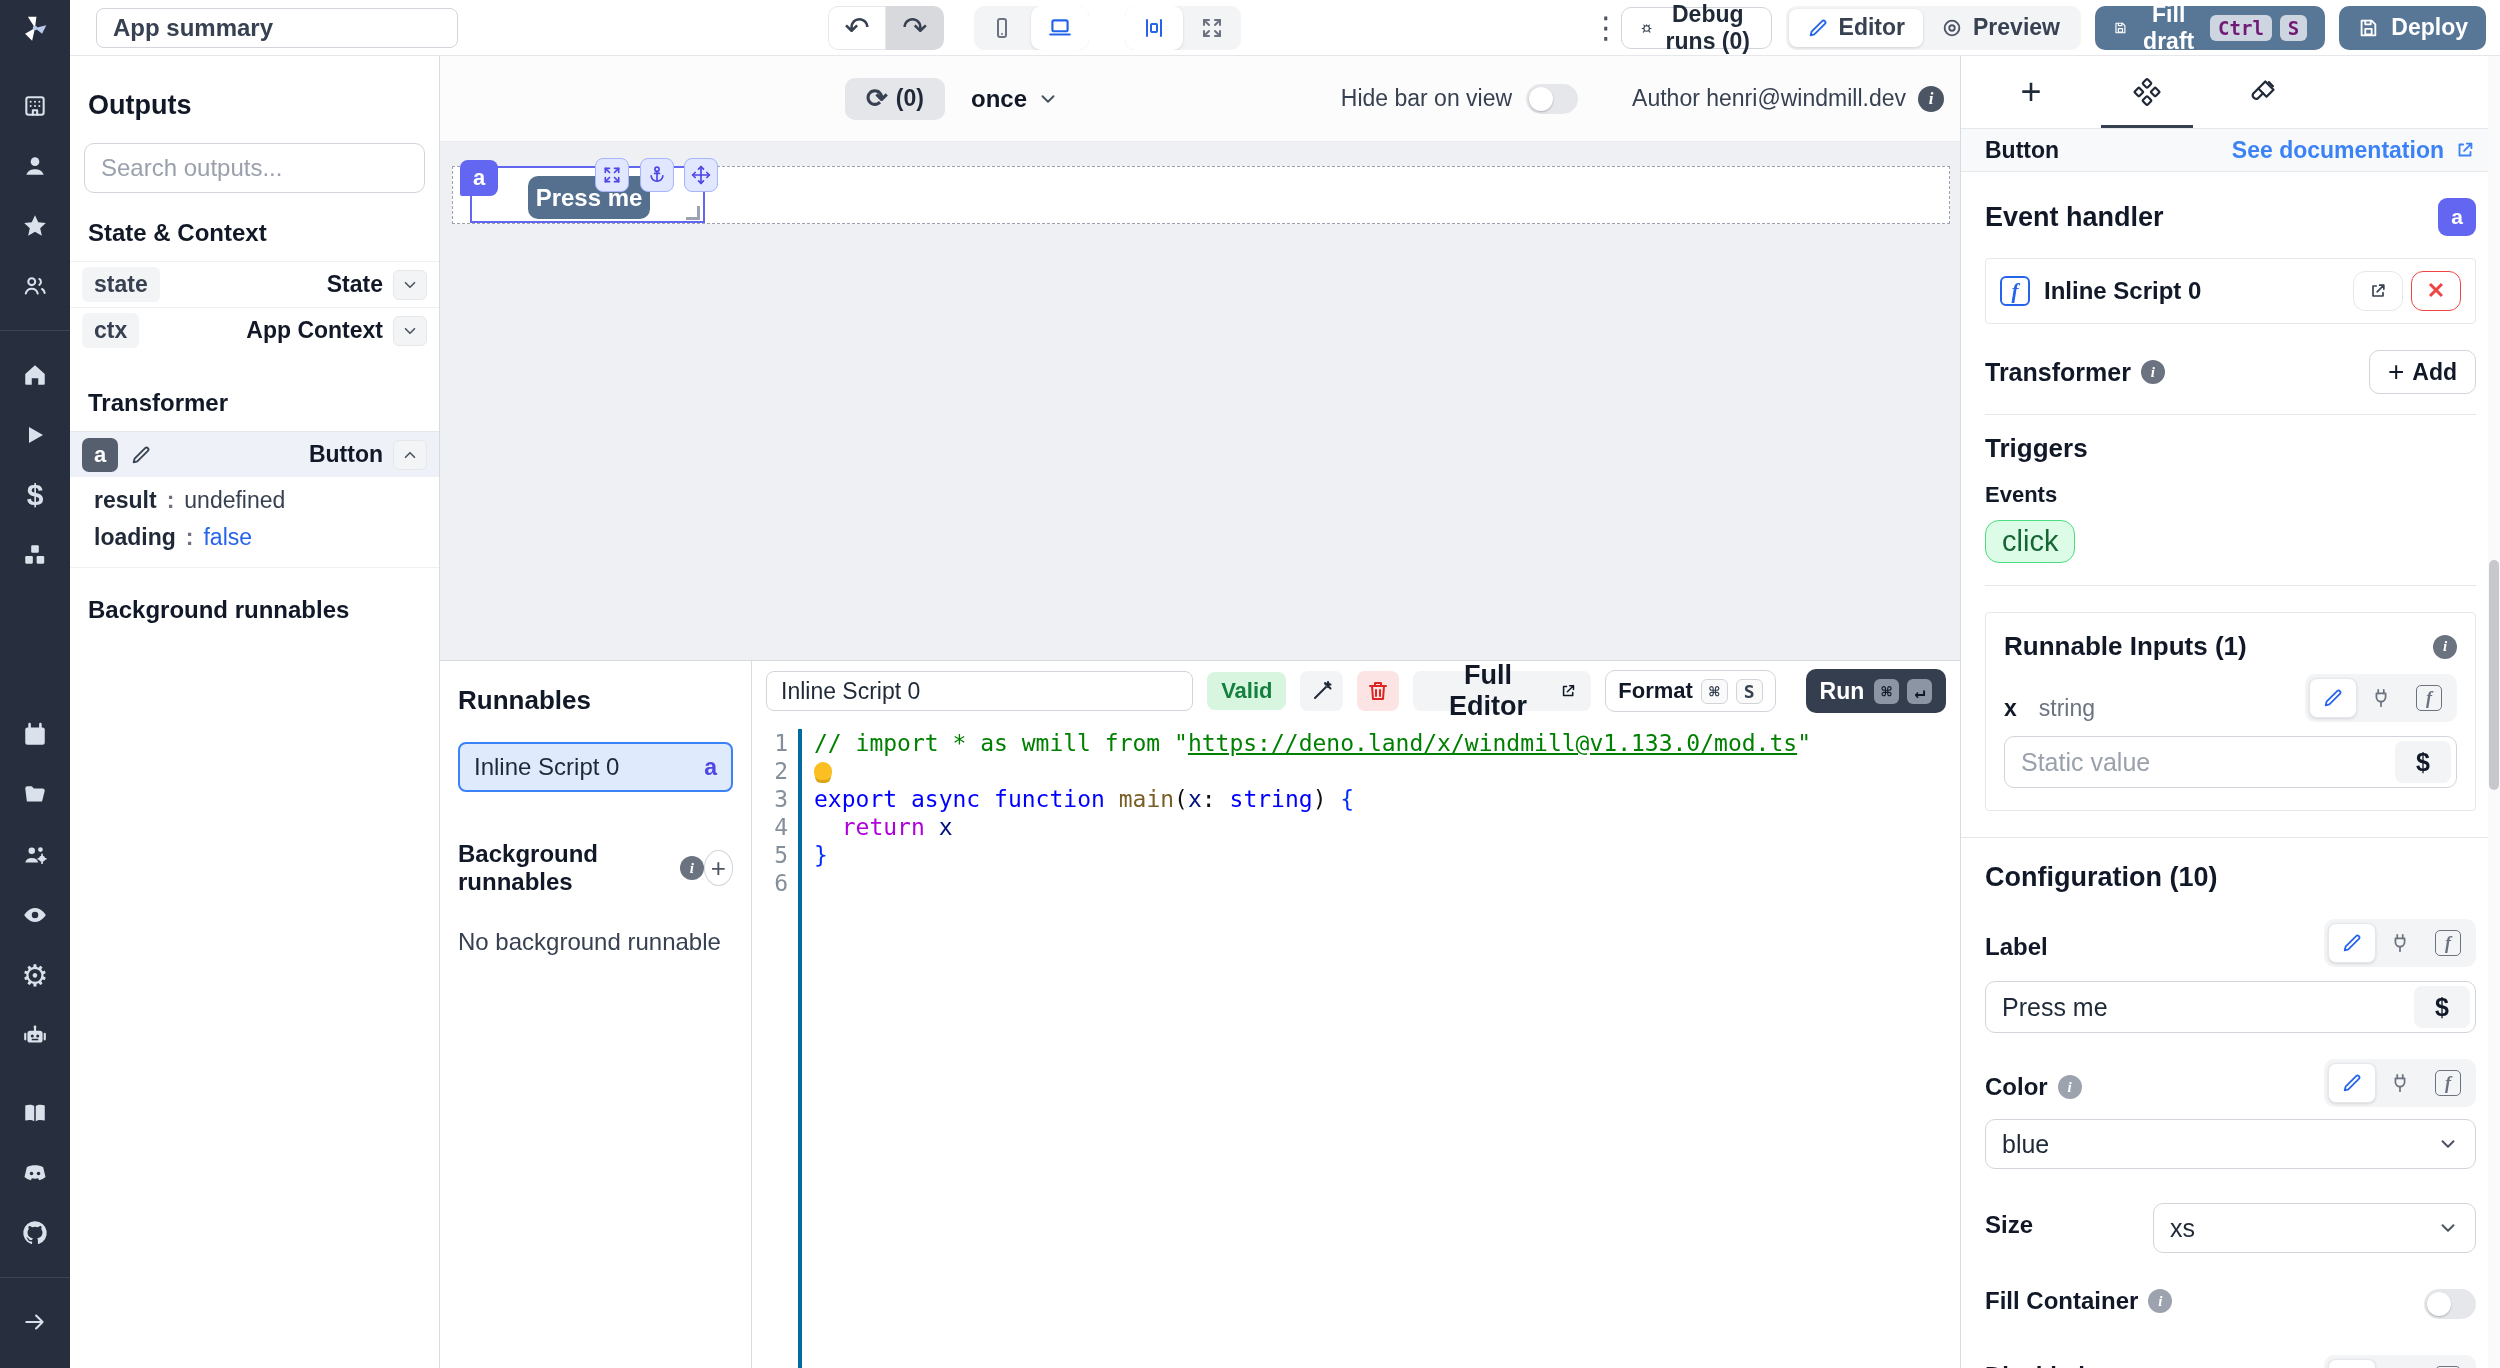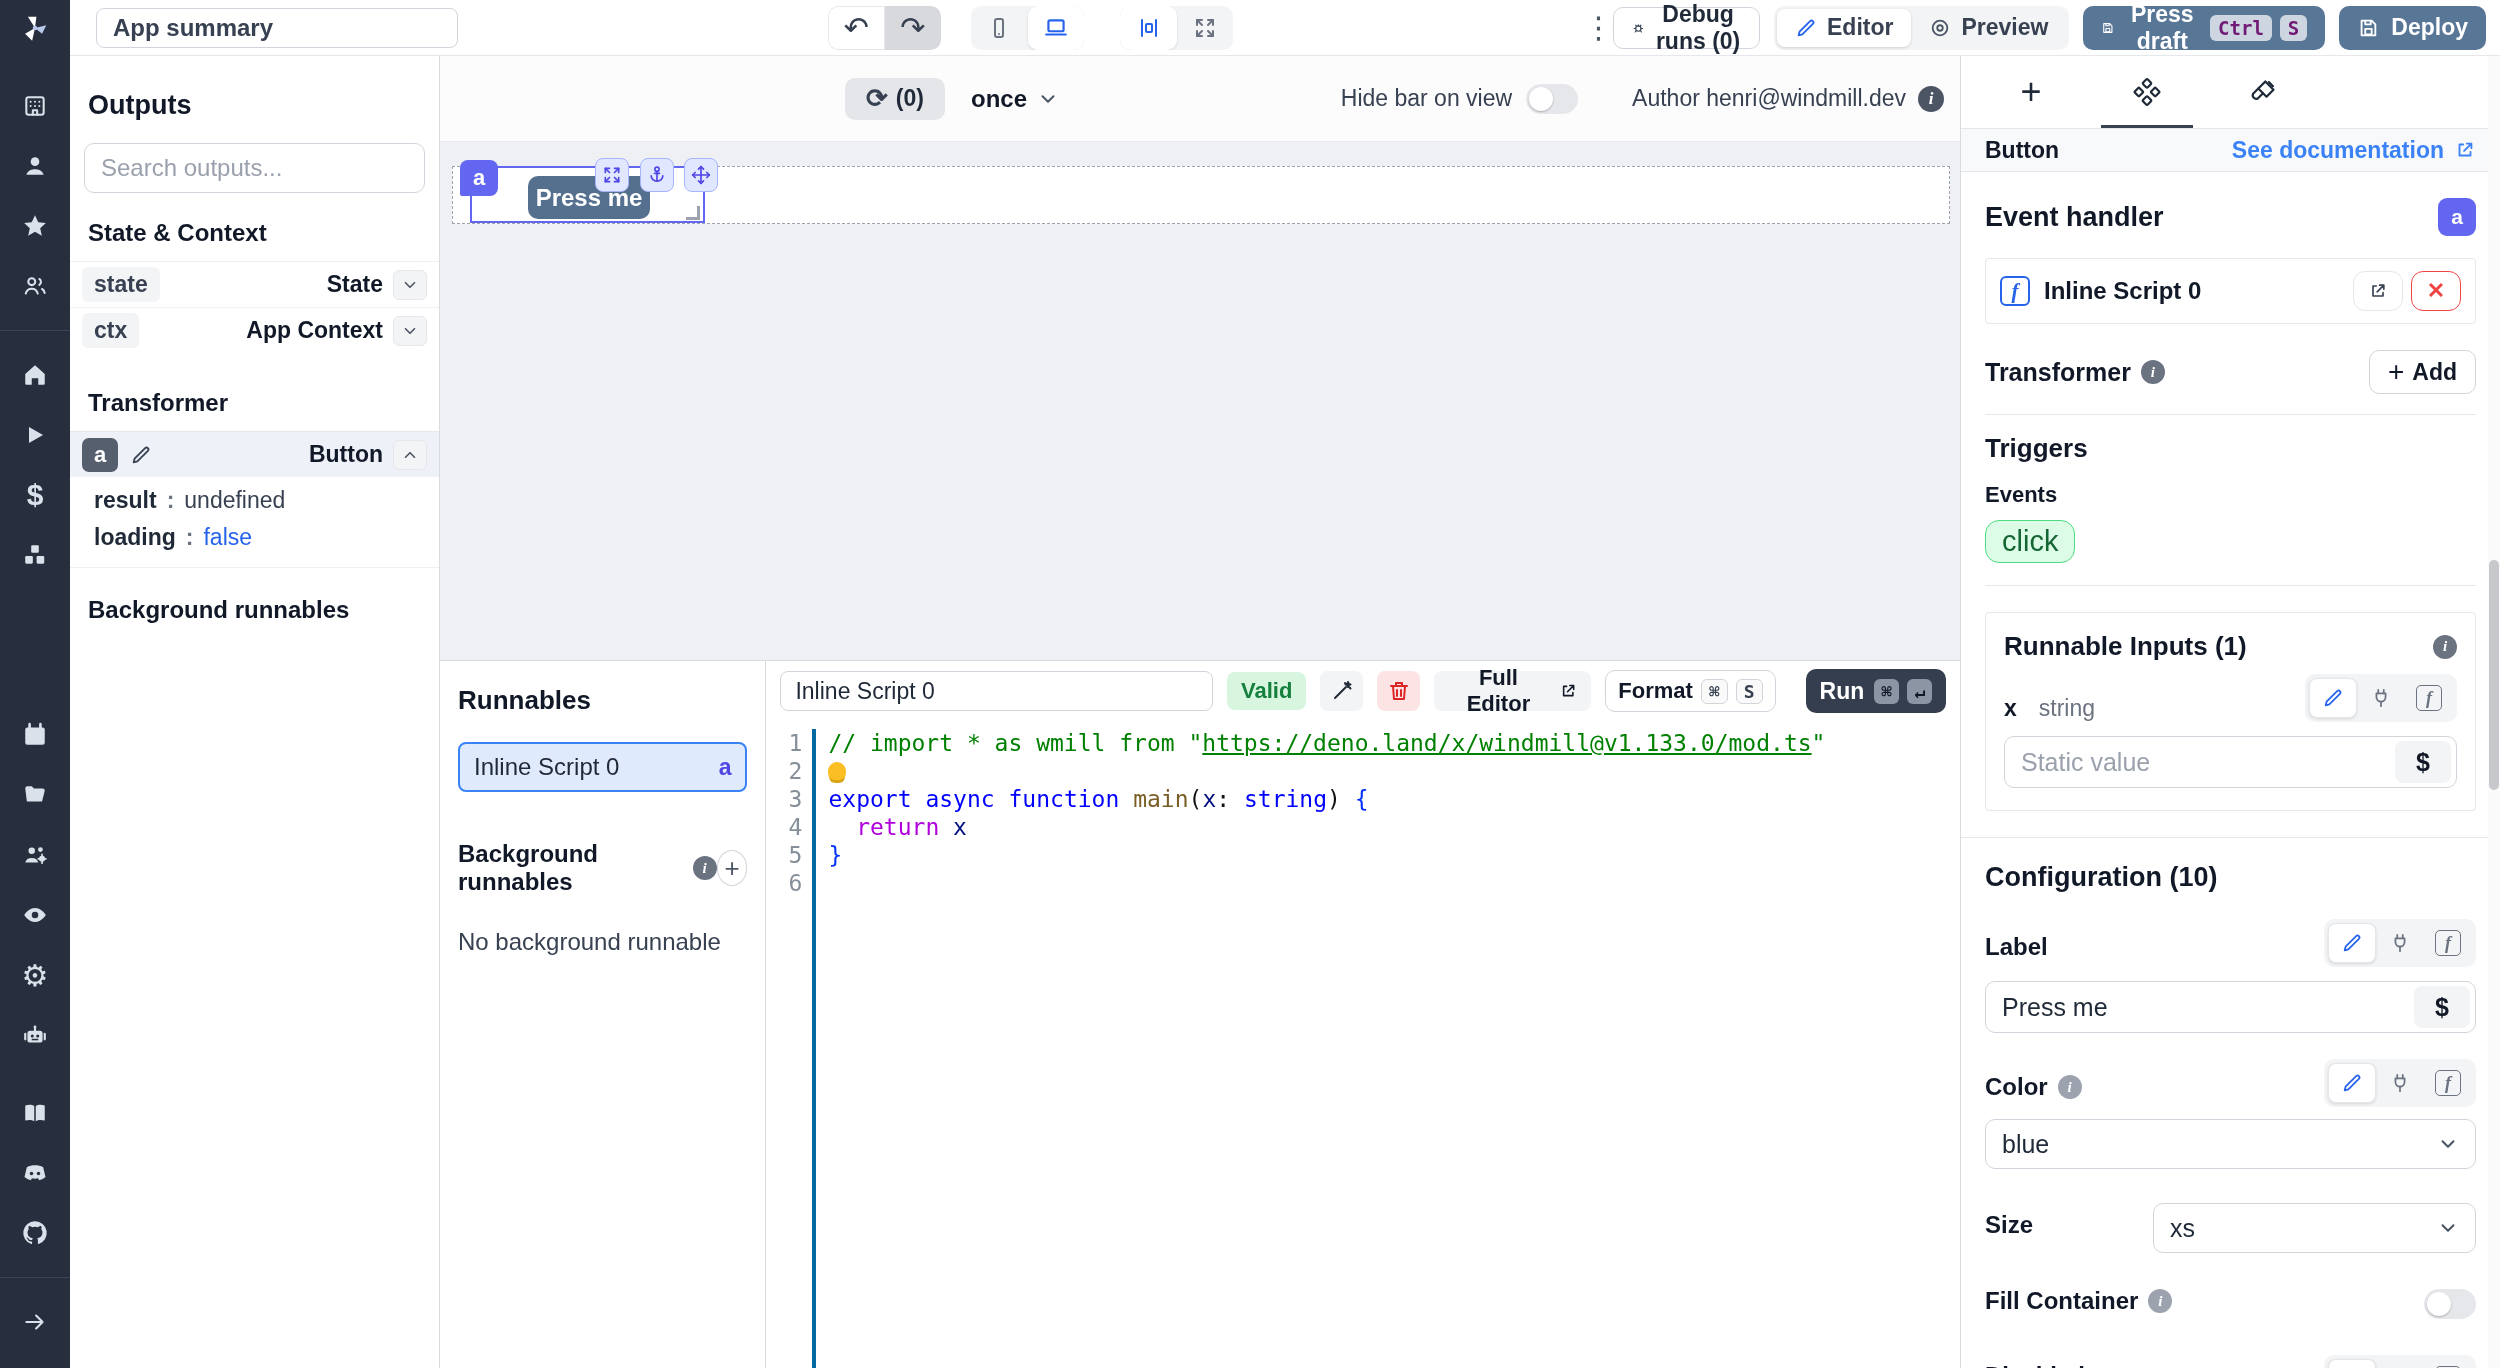--- a/index.html
+++ b/index.html
@@ -131,21 +131,21 @@
   .ed-toolbar { height:60px; display:flex; align-items:center; padding:0 14px; gap:14px; }
   .ed-name { width:462px; height:40px; border:1px solid #d1d5db; border-radius:8px; padding:0 14px;
     font-size:23px; color:#1f2937; font-family:"Liberation Sans",sans-serif; outline:none; }
   .valid-badge { background:#d8f5e0; color:#15803d; font-size:22px; font-weight:700;
     border-radius:8px; padding:6px 14px; }
   .sq-btn { width:46px; height:40px; border-radius:8px; display:flex; align-items:center;
     justify-content:center; cursor:pointer; border:none; }
   .sq-gray { background:#f3f4f6; }
   .sq-red { background:#fde4e4; }
   .full-editor { display:flex; align-items:center; gap:10px; background:#f3f4f6; border-radius:8px;
-    height:40px; padding:0 14px; font-size:22px; font-weight:700; color:#111827; cursor:pointer; border:none;
+    height:40px; padding:0 14px; font-size:27px; font-weight:700; color:#111827; cursor:pointer; border:none;
     font-family:"Liberation Sans",sans-serif; }
   .format-btn { margin-left:auto; display:flex; align-items:center; gap:8px; height:42px; padding:0 12px;
     border:1px solid #d1d5db; border-radius:10px; background:#fff; font-size:22px; font-weight:600;
     color:#111827; cursor:pointer; }
   .kbd-lite { border:1px solid #d1d5db; background:#fafafa; color:#374151; border-radius:6px;
     padding:1px 7px; font-family:"DejaVu Sans Mono",monospace; font-size:18px; }
   .run-btn { display:flex; align-items:center; gap:10px; height:44px; padding:0 14px; background:#353e4e;
     border:none; border-radius:10px; color:#fff; font-size:23px; font-weight:700; cursor:pointer; }
   .kbd-run { background:#8b95a3; color:#111827; border-radius:6px; padding:2px 7px;
     font-family:"DejaVu Sans Mono",monospace; font-size:18px; }
@@ -438,21 +438,21 @@
             </svg>
           <span>Preview</span>
         </div>
       </div>
       <button class="btn-steel">
         <svg class="icon-svg" width="22" height="22" viewBox="0 0 24 24" style="color:#fff">
             <path d="M5 4h11l4 4v12H5z"></path>
             <rect x="9" y="13" width="7" height="6"></rect>
             <path d="M9 4v4h6V4"></path>
           </svg>
-        <span>Press draft</span>
+        <span>Fill draft</span>
         <span style="display: inline-flex; gap: 8px;">
             <span class="kbd-dark">Ctrl</span>
             <span class="kbd-dark">S</span>
           </span>
       </button>
       <button class="btn-steel">
         <svg class="icon-svg" width="22" height="22" viewBox="0 0 24 24" style="color:#fff">
             <path d="M5 4h11l4 4v12H5z"></path>
             <rect x="9" y="13" width="7" height="6"></rect>
             <path d="M9 4v4h6V4"></path>

